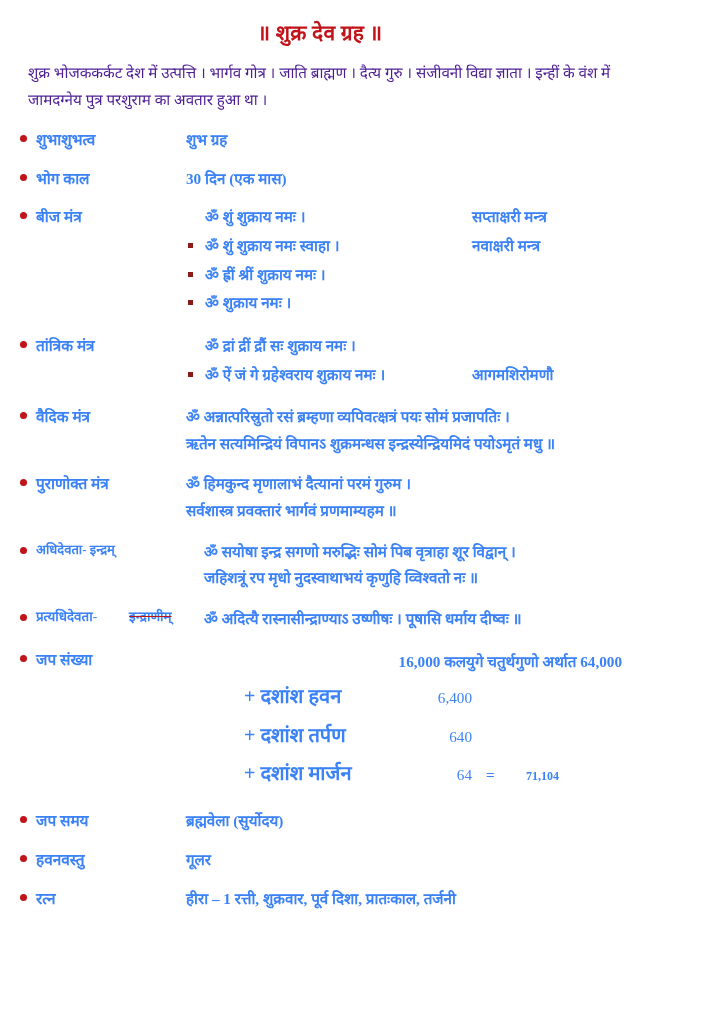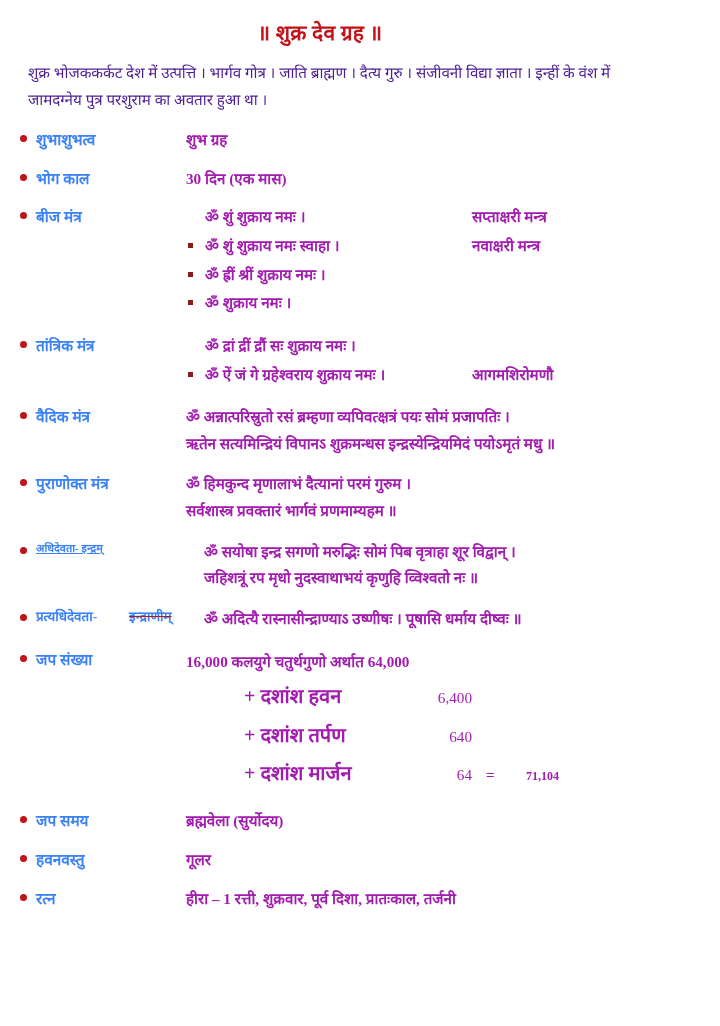--- a/index.html
+++ b/index.html
@@ -65,33 +65,32 @@
     line-height: 1.5;
   }
   .label-cell .strike {
     text-decoration: line-through;
     text-decoration-color: #c0141a;
     padding-left: 32px;
   }
   .label-wide {
     flex: 0 0 168px;
     width: 168px;
-    font-size: 11px;
-    text-decoration: underline;
+    font-size: 13px;
   }
   .label-xwide {
     flex: 0 0 168px;
     width: 168px;
     font-size: 13.4px;
   }
   .value-cell {
     flex: 1 1 auto;
     font-size: 15.2px;
     line-height: 1.62;
-    color: #a21caf;
+    color: #3b82f6;
     padding-top: 1px;
   }
   .value-cell.bold {
     font-weight: bold;
   }
   .sub-list {
     list-style: none;
     margin: 0;
     padding: 0;
   }
@@ -129,20 +128,21 @@
     display: block;
     margin-bottom: 2px;
   }
   .jap-table {
     margin-top: 2px;
   }
   .jap-head {
     font-weight: bold;
     font-size: 15.2px;
     margin-bottom: 6px;
+    text-align: right;
   }
   .jap-row {
     display: flex;
     align-items: baseline;
     margin-bottom: 6px;
     padding-left: 58px;
   }
   .jap-row .jlabel {
     flex: 0 0 150px;
     width: 150px;

